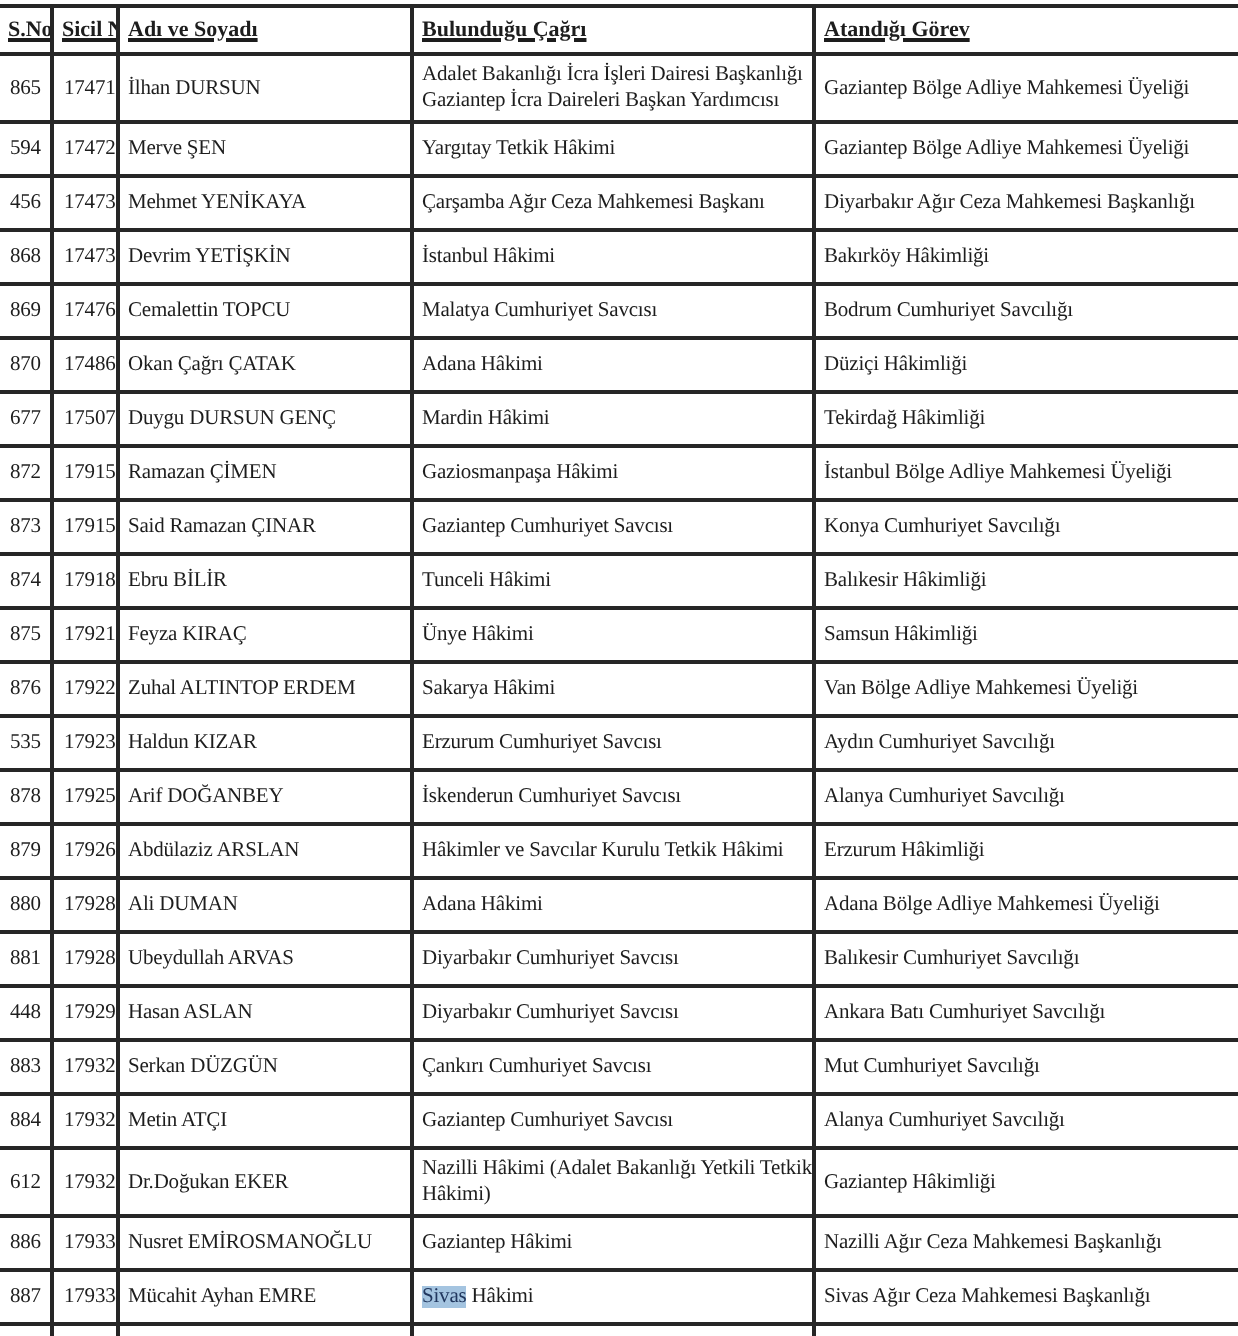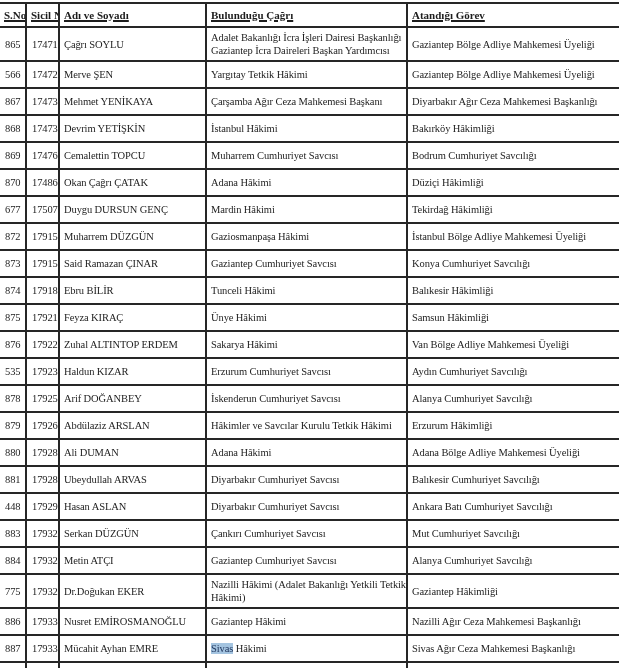--- a/index.html
+++ b/index.html
@@ -75,71 +75,71 @@
         <th>Sicil No</th>
         <th>Adı ve Soyadı</th>
         <th>Bulunduğu Çağrı</th>
         <th>Atandığı Görev</th>
       </tr>
     </thead>
     <tbody id="table-body">
         <tr class="tall">
           <td class="c-sno">865</td>
           <td class="c-sicil">174715</td>
-          <td class="c-name">Çağrı SOYLU</td>
+          <td class="c-name">İlhan DURSUN</td>
           <td class="c-current">Adalet Bakanlığı İcra İşleri Dairesi Başkanlığı
 Gaziantep İcra Daireleri Başkan Yardımcısı</td>
           <td class="c-assigned">Gaziantep Bölge Adliye Mahkemesi Üyeliği</td>
         </tr>
         <tr>
-          <td class="c-sno">566</td>
+          <td class="c-sno">594</td>
           <td class="c-sicil">174729</td>
           <td class="c-name">Merve ŞEN</td>
           <td class="c-current">Yargıtay Tetkik Hâkimi</td>
           <td class="c-assigned">Gaziantep Bölge Adliye Mahkemesi Üyeliği</td>
         </tr>
         <tr>
-          <td class="c-sno">867</td>
+          <td class="c-sno">456</td>
           <td class="c-sicil">174737</td>
           <td class="c-name">Mehmet YENİKAYA</td>
           <td class="c-current">Çarşamba Ağır Ceza Mahkemesi Başkanı</td>
           <td class="c-assigned">Diyarbakır Ağır Ceza Mahkemesi Başkanlığı</td>
         </tr>
         <tr>
           <td class="c-sno">868</td>
           <td class="c-sicil">174738</td>
           <td class="c-name">Devrim YETİŞKİN</td>
           <td class="c-current">İstanbul Hâkimi</td>
           <td class="c-assigned">Bakırköy Hâkimliği</td>
         </tr>
         <tr>
           <td class="c-sno">869</td>
           <td class="c-sicil">174767</td>
           <td class="c-name">Cemalettin TOPCU</td>
-          <td class="c-current">Muharrem Cumhuriyet Savcısı</td>
+          <td class="c-current">Malatya Cumhuriyet Savcısı</td>
           <td class="c-assigned">Bodrum Cumhuriyet Savcılığı</td>
         </tr>
         <tr>
           <td class="c-sno">870</td>
           <td class="c-sicil">174868</td>
           <td class="c-name">Okan Çağrı ÇATAK</td>
           <td class="c-current">Adana Hâkimi</td>
           <td class="c-assigned">Düziçi Hâkimliği</td>
         </tr>
         <tr>
           <td class="c-sno">677</td>
           <td class="c-sicil">175079</td>
           <td class="c-name">Duygu DURSUN GENÇ</td>
           <td class="c-current">Mardin Hâkimi</td>
           <td class="c-assigned">Tekirdağ Hâkimliği</td>
         </tr>
         <tr>
           <td class="c-sno">872</td>
           <td class="c-sicil">179155</td>
-          <td class="c-name">Muharrem DÜZGÜN</td>
+          <td class="c-name">Ramazan ÇİMEN</td>
           <td class="c-current">Gaziosmanpaşa Hâkimi</td>
           <td class="c-assigned">İstanbul Bölge Adliye Mahkemesi Üyeliği</td>
         </tr>
         <tr>
           <td class="c-sno">873</td>
           <td class="c-sicil">179157</td>
           <td class="c-name">Said Ramazan ÇINAR</td>
           <td class="c-current">Gaziantep Cumhuriyet Savcısı</td>
           <td class="c-assigned">Konya Cumhuriyet Savcılığı</td>
         </tr>
@@ -214,21 +214,21 @@
           <td class="c-assigned">Mut Cumhuriyet Savcılığı</td>
         </tr>
         <tr>
           <td class="c-sno">884</td>
           <td class="c-sicil">179321</td>
           <td class="c-name">Metin ATÇI</td>
           <td class="c-current">Gaziantep Cumhuriyet Savcısı</td>
           <td class="c-assigned">Alanya Cumhuriyet Savcılığı</td>
         </tr>
         <tr class="tall">
-          <td class="c-sno">775</td>
+          <td class="c-sno">612</td>
           <td class="c-sicil">179325</td>
           <td class="c-name">Dr.Doğukan EKER</td>
           <td class="c-current">Nazilli Hâkimi (Adalet Bakanlığı Yetkili Tetkik
 Hâkimi)</td>
           <td class="c-assigned">Gaziantep Hâkimliği</td>
         </tr>
         <tr>
           <td class="c-sno">886</td>
           <td class="c-sicil">179333</td>
           <td class="c-name">Nusret EMİROSMANOĞLU</td>

